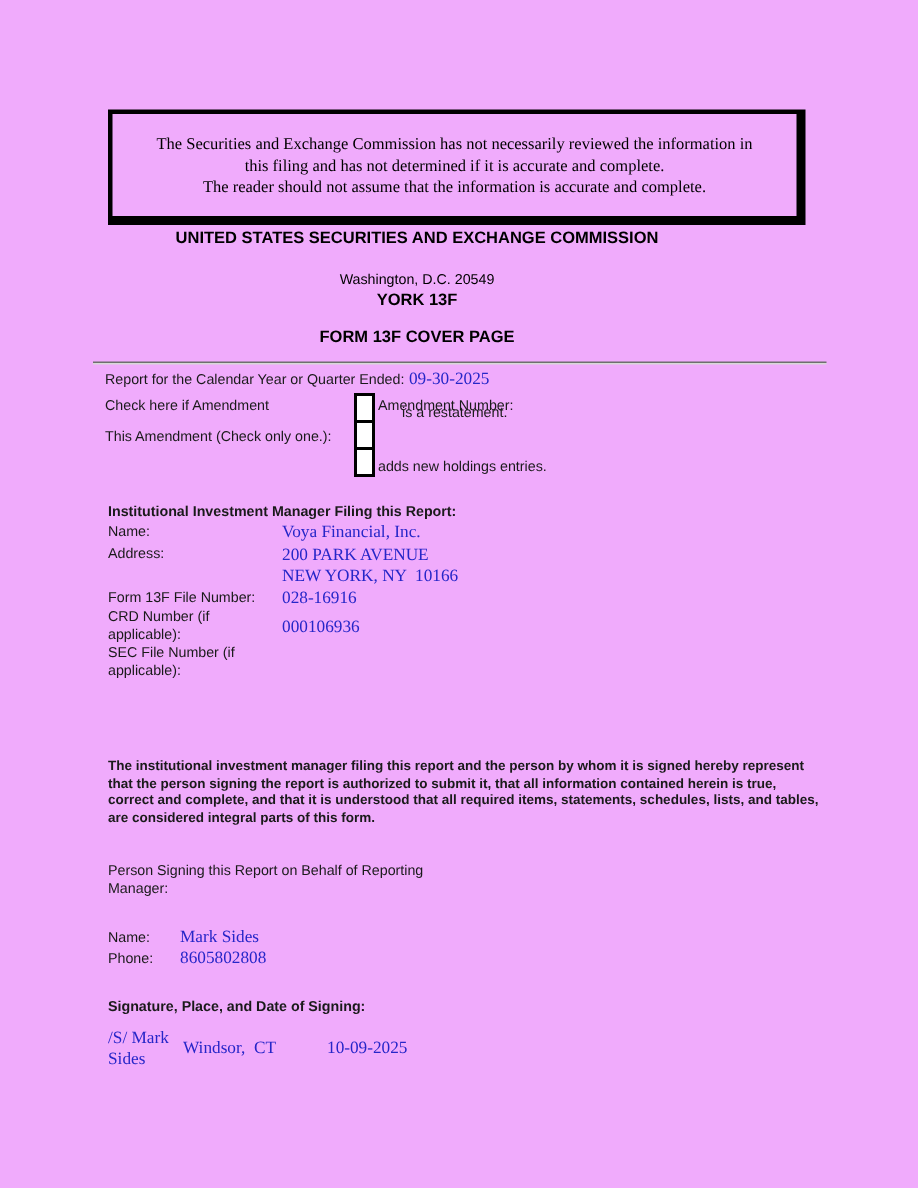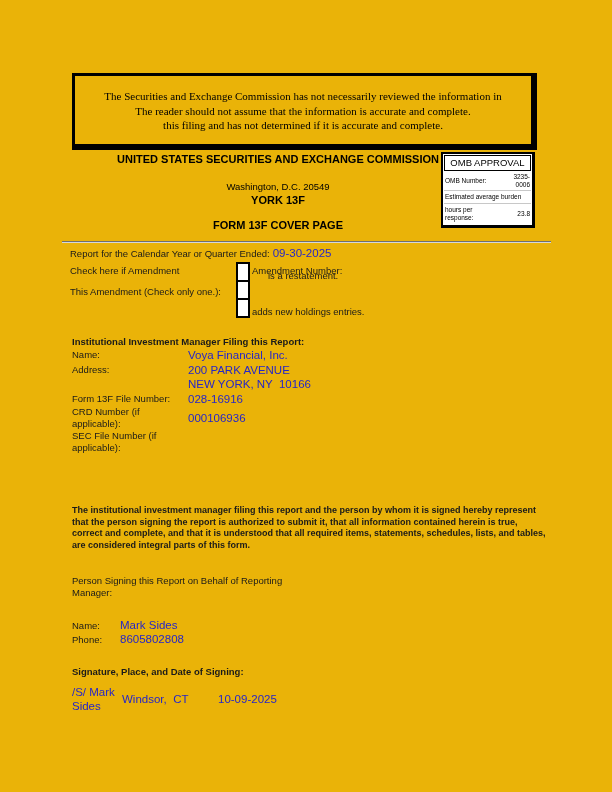--- a/index.html
+++ b/index.html
@@ -1,21 +1,21 @@
 <!DOCTYPE html>
 <html><head>
 <meta charset="utf-8">
 <style>
   * { box-sizing: border-box; margin: 0; padding: 0; }
   html, body { background: #ffffff; }
   .page {
     position: relative;
     width: 612px;
     height: 792px;
-    background: #eab308;
+    background: #f0abfc;
     font-family: "Liberation Sans", sans-serif;
     color: #1a1a1a;
     overflow: hidden;
   }
 
   
   .disclaimer-box {
     position: absolute;
     left: 72px; top: 73px;
     width: 465px; height: 77px;
@@ -96,21 +96,21 @@
     left: 62px; top: 241px;
     width: 489px; height: 2px;
     border-top: 1px solid #6f6f6f;
     border-bottom: 1px solid #d8d8d8;
   }
 
   
   .report-line { position: absolute; left: 70px; top: 247px; font-size: 9.5px; }
   .lbl { font-size: 9.5px; color: #1a1a1a; }
   .val {
-    font-family: Liberation Sans, sans-serif;
+    font-family: Liberation Serif, serif;
     font-size: 11.5px;
     color: #2626c8;
   }
   .report-line .val { margin-left: 3px; }
 
   .amend-left1 { position: absolute; left: 70px; top: 265px; }
   .amend-left2 { position: absolute; left: 70px; top: 286px; }
   .checkbox-stack { position: absolute; left: 236px; top: 262px; }
   .checkbox {
     width: 14px; height: 20px;
@@ -175,42 +175,30 @@
   }
   .sig-row .val { line-height: 13.5px; white-space: pre-wrap; }
 </style>
 </head>
 <body>
 
 <div class="page">
 
   <div class="disclaimer-box">
     <div>The Securities and Exchange Commission has not necessarily reviewed the information in</div>
+    <div>this filing and has not determined if it is accurate and complete.</div>
     <div>The reader should not assume that the information is accurate and complete.</div>
-    <div>this filing and has not determined if it is accurate and complete.</div>
   </div>
 
   <div class="header-block">
     <div class="agency-name">UNITED STATES SECURITIES AND EXCHANGE COMMISSION</div>
     <div class="hq-location">Washington, D.C. 20549</div>
     <div class="form-name">YORK 13F</div>
   </div>
 
-  <div class="omb-box">
-    <div class="omb-title">OMB APPROVAL</div>
-    <div class="omb-row">
-      <span>OMB Number:</span>
-      <span class="omb-val">3235-0006</span>
-    </div>
-    <div class="omb-burden">Estimated average burden</div>
-    <div class="omb-row">
-      <span class="omb-hours-label">hours per response:</span>
-      <span class="omb-val">23.8</span>
-    </div>
-  </div>
 
   <div class="cover-title">FORM 13F COVER PAGE</div>
 
   <div class="rule"></div>
 
   <div class="report-line">
     <span class="lbl">Report for the Calendar Year or Quarter Ended:</span><span class="val">09-30-2025</span>
   </div>
 
   <div class="amend-left1 lbl">Check here if Amendment</div>

